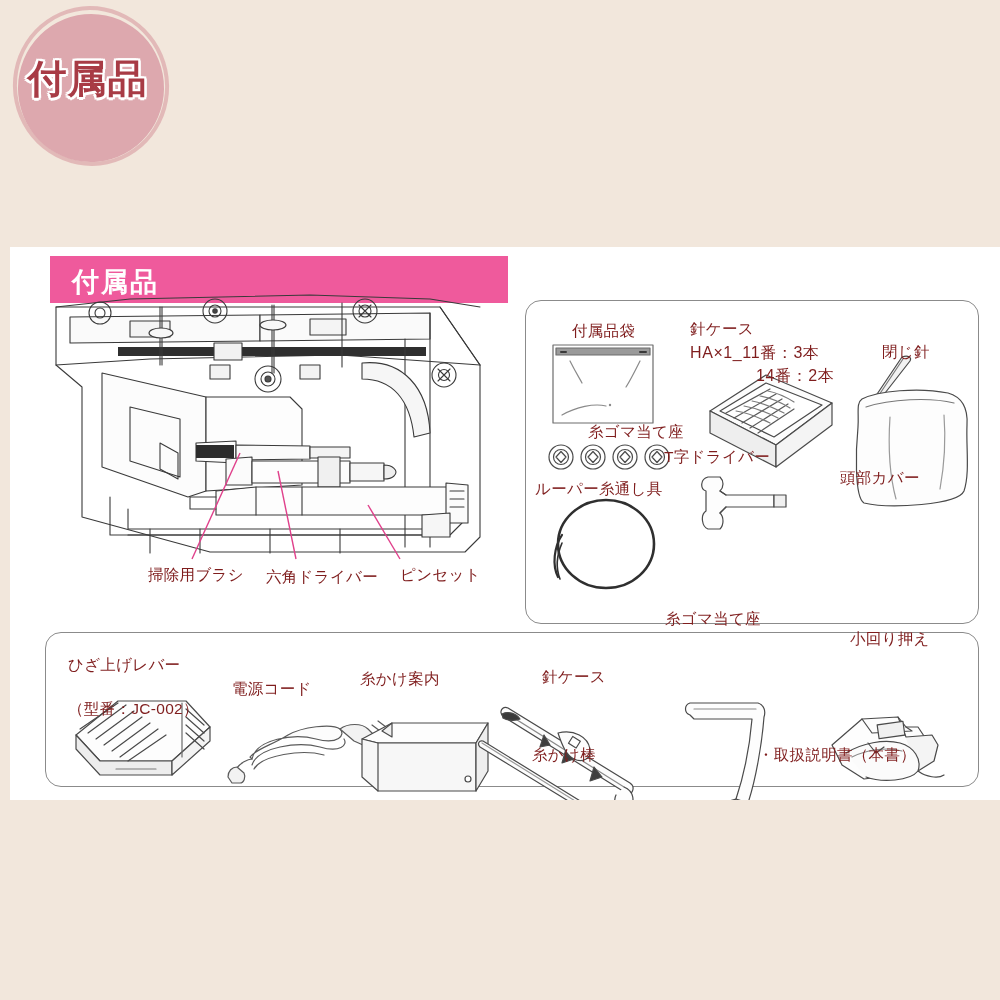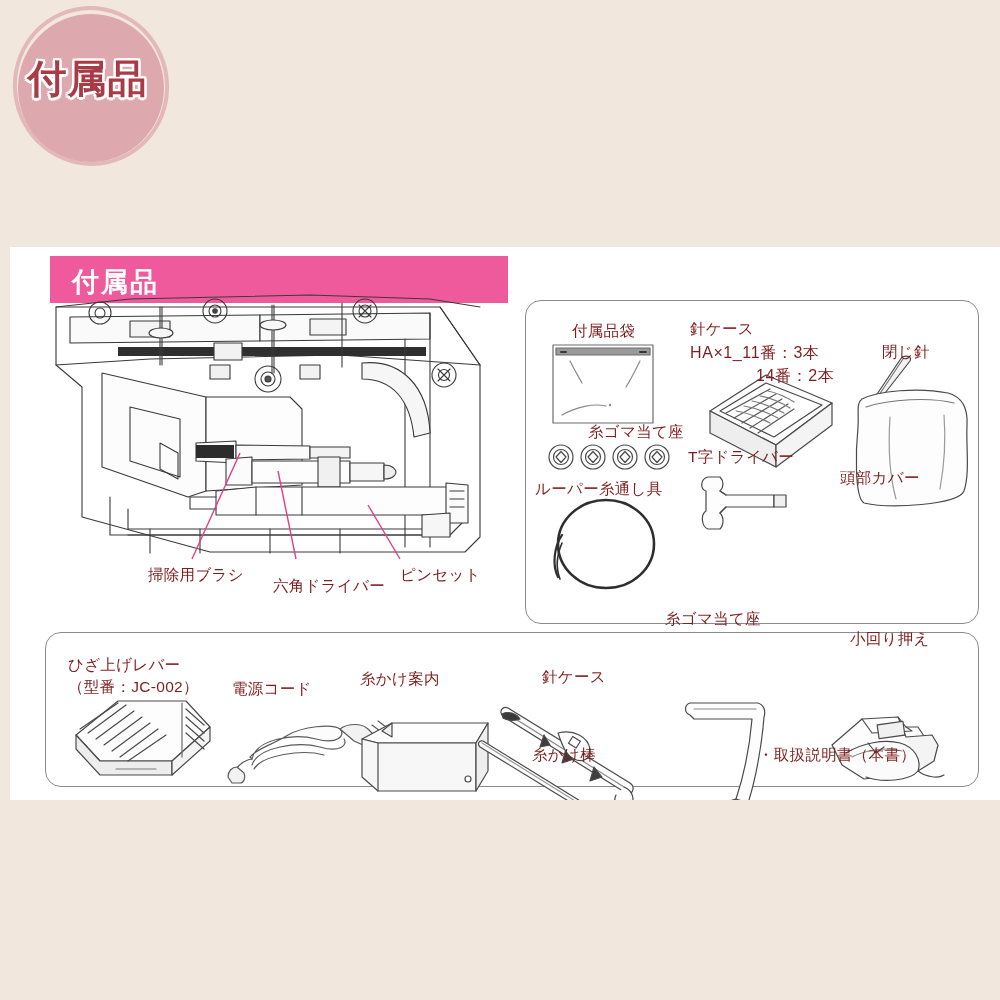--- a/index.html
+++ b/index.html
@@ -161,21 +161,21 @@
       </g>
 
       <g stroke="#e0408b" stroke-width="1.4" fill="none">
         <path d="M182 312 L230 206"></path>
         <path d="M286 312 L268 224"></path>
         <path d="M390 312 L358 258"></path>
       </g>
     </svg>
 
     <div class="lbl" style="left:138px;top:318px;">掃除用ブラシ</div>
-    <div class="lbl" style="left:256px;top:329px;margin-left:7px;">六角ドライバー</div>
+    <div class="lbl" style="left:256px;top:320px;">六角ドライバー</div>
     <div class="lbl" style="left:390px;top:318px;">ピンセット</div>
 
     <div class="panel" id="panel-parts"></div>
 
     <svg class="art" width="990" height="553" viewBox="0 0 990 553">
       <g fill="none" stroke="#4a4a4a" stroke-width="1.2" stroke-linejoin="round" stroke-linecap="round">
 
         <rect x="543" y="98" width="100" height="78" fill="#ffffff" stroke="#6d6d6d"></rect>
         <rect x="546" y="101" width="94" height="7" fill="#9a9a9a" stroke="#6d6d6d"></rect>
         <path d="M551 105 L556 105 M630 105 L636 105" stroke="#3a3a3a" stroke-width="2"></path>
@@ -234,21 +234,21 @@
     </svg>
 
     <div class="lbl" style="left:562px;top:74px;">付属品袋</div>
     <div class="lbl" style="left:680px;top:72px;">針ケース</div>
     <div class="lbl mono-num" style="left:680px;top:95px;">HA×1_11番：3本</div>
     <div class="lbl mono-num" style="left:746px;top:118px;">14番：2本</div>
     <div class="lbl" style="left:872px;top:95px;">閉じ針</div>
     <div class="lbl" style="left:535px;top:175px;margin-left:43px;">糸ゴマ当て座</div>
     <div class="lbl" style="left:830px;top:195px;margin-top:26px;">頭部カバー</div>
     <div class="lbl" style="left:525px;top:232px;">ルーパー糸通し具</div>
-    <div class="lbl" style="left:678px;top:200px;">T字ドライバー</div>
+    <div class="lbl" style="left:654px;top:200px;">T字ドライバー</div>
 
     <div class="panel" id="panel-acc"></div>
 
     <svg class="art" width="990" height="553" viewBox="0 0 990 553">
       <g fill="none" stroke="#4a4a4a" stroke-width="1.2" stroke-linejoin="round" stroke-linecap="round">
 
         <g transform="translate(60,440)">
           <path d="M6 48 L48 14 L116 14 L140 40 L102 74 L30 74 Z" fill="#fdfdfd"></path>
           <path d="M6 48 L6 62 L30 88 L102 88 L102 74 L30 74 Z" fill="#ededed"></path>
           <path d="M102 74 L140 40 L140 54 L102 88 Z" fill="#f3f3f3"></path>
@@ -309,21 +309,21 @@
           <path d="M24 54 C40 44 62 40 78 44 C92 48 100 60 96 72 C88 82 60 84 44 78" fill="#fbfbfb"></path>
           <path d="M30 58 C46 50 66 48 80 52" stroke="#8a8a8a"></path>
           <path d="M46 44 L54 54 L62 48"></path>
           <rect x="56" y="24" width="26" height="14" transform="rotate(-8 69 31)" fill="#f0f0f0"></rect>
           <path d="M96 72 C104 78 116 80 122 76"></path>
         </g>
       </g>
     </svg>
 
     <div class="lbl" style="left:58px;top:408px;">ひざ上げレバー</div>
-    <div class="lbl" style="left:58px;top:430px;">（型番：JC-002）</div>
+    <div class="lbl" style="left:58px;top:452px;">（型番：JC-002）</div>
     <div class="lbl" style="left:222px;top:432px;">電源コード</div>
     <div class="lbl" style="left:350px;top:422px;">糸かけ案内</div>
     <div class="lbl" style="left:532px;top:420px;">針ケース</div>
     <div class="lbl" style="left:478px;top:498px;margin-left:44px;">糸かけ棒</div>
     <div class="lbl" style="left:655px;top:362px;">糸ゴマ当て座</div>
     <div class="lbl" style="left:812px;top:382px;margin-left:28px;">小回り押え</div>
     <div class="lbl" style="left:748px;top:498px;">・取扱説明書（本書）</div>
 
   </div>
 </div>

